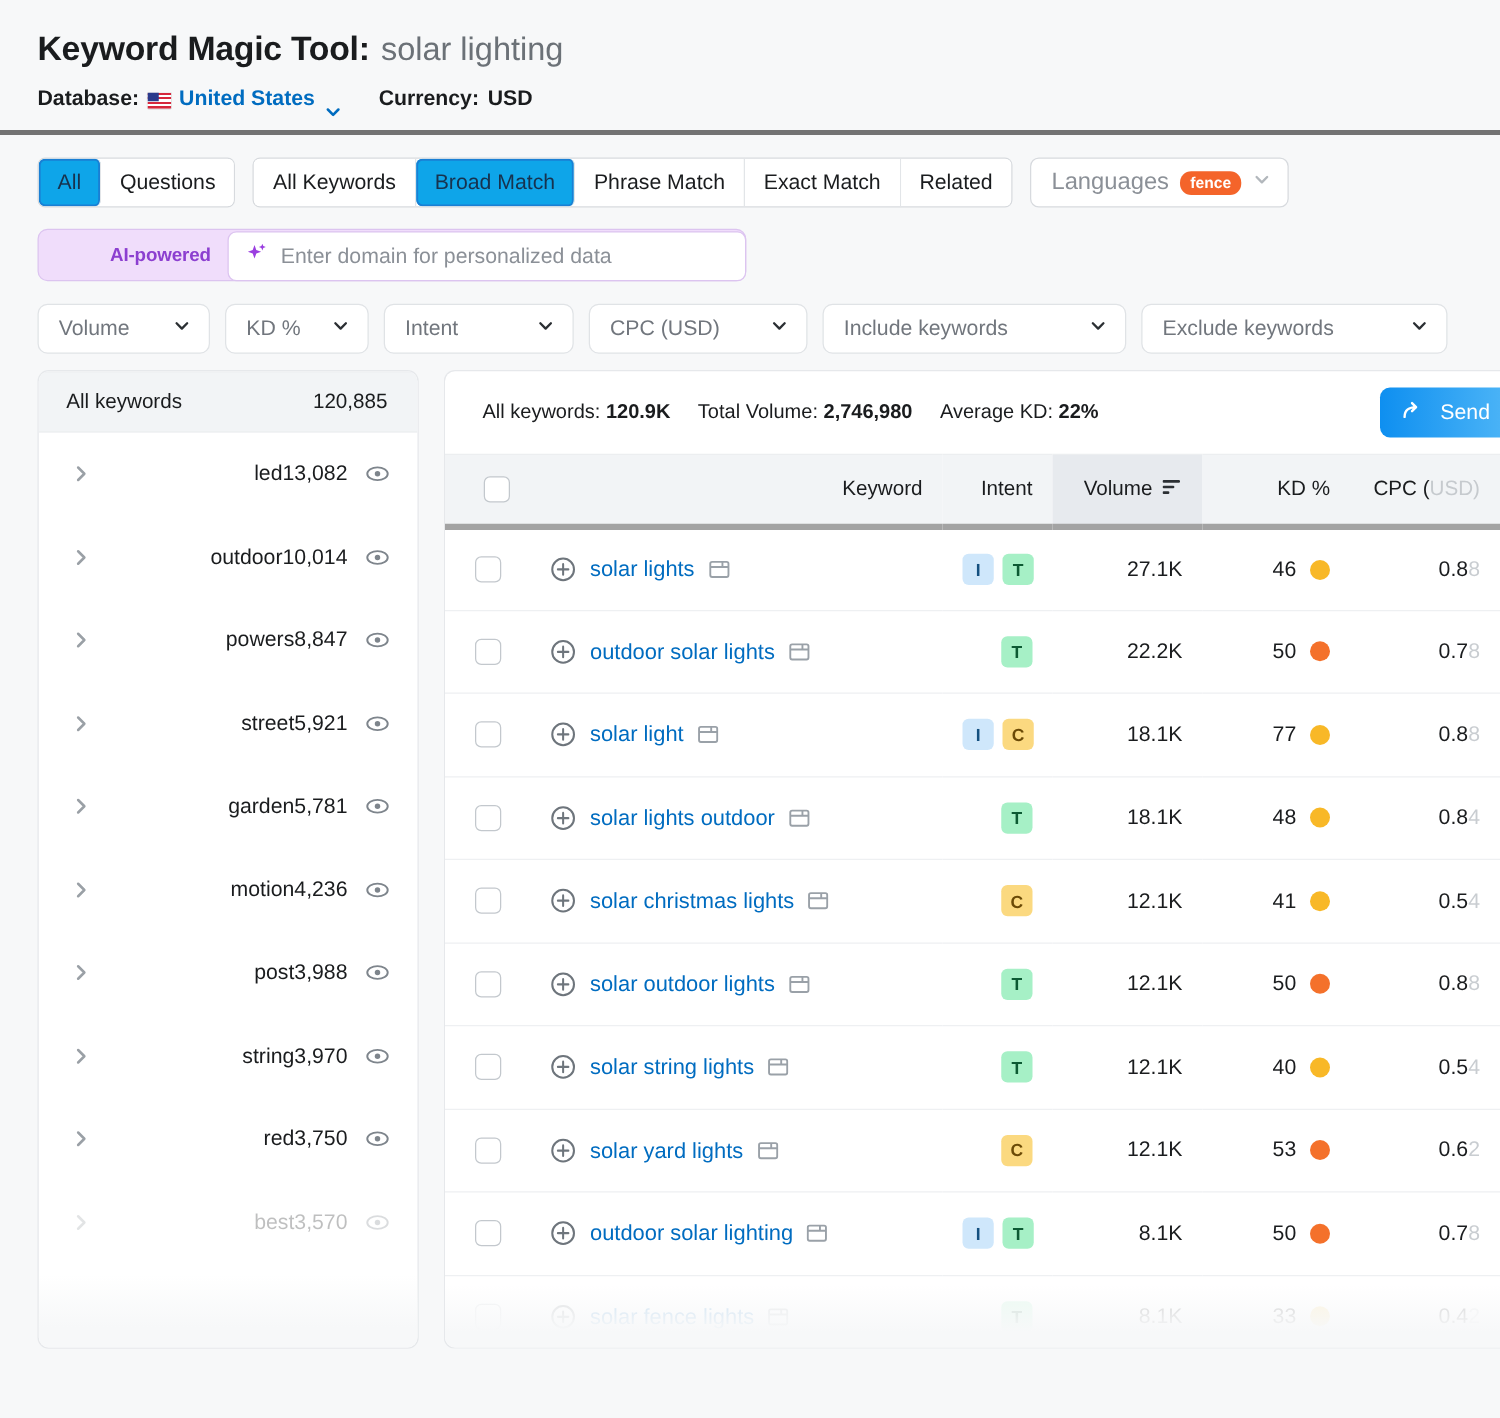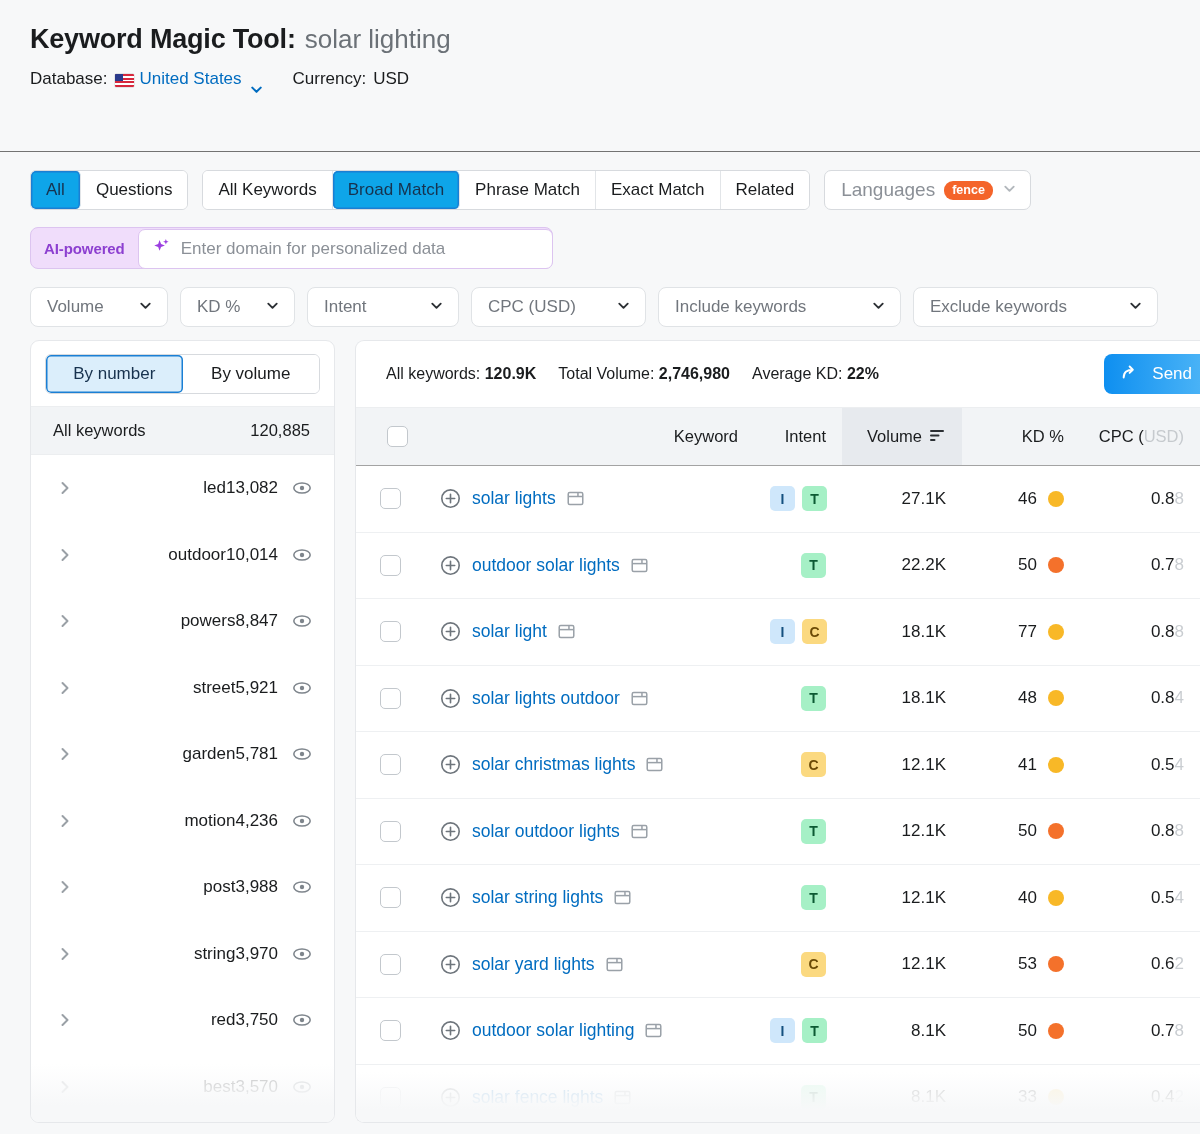--- a/index.html
+++ b/index.html
@@ -6,25 +6,25 @@
   html, body {
     width: 1200px; height: 1134px;
     background: #f6f7f8;
     font-family: "Liberation Sans", sans-serif;
     -webkit-font-smoothing: antialiased;
     overflow: hidden;
   }
   .page { position: relative; width: 1200px; height: 1134px; background: #f7f8f9; }
 
   
-  .header { padding: 24px 0 0 30px; height: 152px; background: #f7f8f9; border-bottom: 1px solid #737373; }
+  .header { padding: 24px 0 0 30px; height: 108px; background: #f7f8f9; border-bottom: 4px solid #737373; }
   .title-row { display: flex; align-items: baseline; gap: 9px; }
   .title-main { font-size: 27px; font-weight: bold; color: #1a1c1e; letter-spacing: -0.2px; }
   .title-query { font-size: 26px; font-weight: normal; color: #6b7177; }
-  .meta-row { display: flex; align-items: center; margin-top: 14px; gap: 44px; }
+  .meta-row { display: flex; align-items: center; margin-top: 14px; gap: 44px; font-weight: bold; }
   .meta-item { display: flex; align-items: center; font-size: 17px; color: #1a1c1e; }
   .meta-label { color: #1a1c1e; margin-right: 7px; }
   .flag { display: inline-block; width: 19px; height: 13px; margin-right: 6px; position: relative;
           background: #fff; border-radius: 1px; overflow: hidden; vertical-align: middle; top: 1px;
           box-shadow: 0 0 0 0.5px rgba(0,0,0,.15); }
   .flag .stripes { position: absolute; inset: 0;
     background: repeating-linear-gradient(to bottom, #d6273c 0, #d6273c 1.85px, #fff 1.85px, #fff 3.7px); }
   .flag .canton { position: absolute; left: 0; top: 0; width: 8.5px; height: 7px; background: #2a3a8c; }
   .db-link { color: #006cc0; cursor: pointer; }
   .chev { display: inline-block; margin-left: 7px; width: 0; height: 0; }
@@ -39,21 +39,21 @@
   .seg .seg-btn.active { background: #0ea5e9; color: #17324e; box-shadow: inset 0 0 0 1.5px #1a7fd4; position: relative; z-index: 2; border-radius: 5px; }
   .lang-select { display: flex; align-items: center; gap: 9px; height: 40px; padding: 0 13px 0 16px;
     background: #fff; border: 1px solid #d7dade; border-radius: 7px; cursor: pointer; }
   .lang-select .lbl { font-size: 19px; color: #8b9097; }
   .beta { background: #f4642a; color: #fff; font-size: 12.5px; font-weight: bold; border-radius: 9px; padding: 2px 8px 3px; }
 
   
   .ai-row { padding: 17px 0 0 30px; }
   .ai-pill { display: inline-flex; align-items: center; height: 42px; background: #f0ddfb;
     border: 1px solid #dcc4f0; border-radius: 8px; padding-left: 13px; }
-  .ai-label { font-size: 15px; color: #8c3fd0; font-weight: bold; padding-right: 13px; letter-spacing: -0.1px; }
+  .ai-label { font-size: 15px; color: #8c3fd0; font-weight: bold; padding-right: 13px; letter-spacing: -0.1px; margin-left: 44px; }
   .ai-input { display: flex; align-items: center; gap: 10px; height: 40px; background: #fff;
     border: 1px solid #dcc4f0; border-radius: 7px; padding: 0 16px 0 13px; margin: 0 -1px -1px 0; min-width: 415px; }
   .ai-input .ph { font-size: 17px; color: #8b9097; }
 
   
   .filters { display: flex; gap: 12px; padding: 18px 0 0 30px; }
   .filter { display: flex; align-items: center; justify-content: space-between; gap: 16px;
     height: 40px; background: #fff; border: 1px solid #e0e3e6; border-radius: 8px; padding: 0 14px 0 16px; cursor: pointer; }
   .filter .lbl { font-size: 17px; color: #71767d; white-space: nowrap; }
 
@@ -85,21 +85,21 @@
     border-right: none; overflow: hidden; position: relative; height: 783px; }
   .sumbar { display: flex; align-items: center; height: 66px; padding: 0 0 0 30px; gap: 22px; position: relative; }
   .sum { font-size: 16px; color: #1a1c1e; white-space: nowrap; }
   .sum b { font-weight: bold; }
   .send-btn { position: absolute; right: -10px; top: 13px; display: flex; align-items: center; gap: 10px;
     height: 40px; padding: 0 18px 0 16px; border-radius: 8px; color: #fff; font-size: 17px; cursor: pointer;
     background: linear-gradient(to right, #0e8ff0, #4fb6f7); overflow: hidden; }
 
   table.kw { width: 100%; border-collapse: collapse; table-layout: fixed; }
   table.kw thead th { background: #f2f4f6; height: 58px; font-size: 16.5px; font-weight: normal; color: #1a1c1e;
-    border-top: 1px solid #eceef0; border-bottom: 1px solid #a3a3a3; text-align: right; padding: 0 16px; }
+    border-top: 1px solid #eceef0; border-bottom: 5px solid #a3a3a3; text-align: right; padding: 0 16px; }
   th.c-chk { width: 68px; text-align: center; padding: 0; }
   th.c-kw  { text-align: left; padding-left: 10px; }
   th.c-int { width: 88px; text-align: right; padding-right: 18px; }
   th.c-vol { width: 120px; background: #e7eaee !important; text-align: right; padding-right: 20px; }
   th.c-kd  { width: 118px; text-align: right; padding-right: 22px; }
   th.c-cpc { width: 120px; text-align: right; padding-right: 0; }
   .th-inner { display: inline-flex; align-items: center; gap: 8px; }
   .cpc-faded { color: #c6cace; }
 
   table.kw tbody td { height: 66.5px; border-bottom: 1px solid #eef0f2; font-size: 17px; color: #1a1c1e; padding: 0 16px; }
@@ -232,26 +232,20 @@
       <span class="lbl">Exclude keywords</span>
       <span><svg width="15" height="15" viewBox="0 0 16 16">
             <path d="M3.5 6 L8 10.5 L12.5 6" stroke="#2b2f33" stroke-width="2" fill="none" stroke-linecap="round" stroke-linejoin="round"></path>
           </svg></span>
     </div>
   </div>
 
   <div class="main">
 
     <div class="sidebar">
-      <div class="sb-toggle">
-        <div class="sb-seg">
-          <div class="b active">By number</div>
-          <div class="b">By volume</div>
-        </div>
-      </div>
       <div class="sb-all">
         <span class="n">All keywords</span>
         <span class="n">120,885</span>
       </div>
       <div class="sb-list" id="sb-list">
           <div class="sb-item">
             <span class="arrow">
               <svg width="16" height="16" viewBox="0 0 16 16">
                 <path d="M5.5 3 L10.5 8 L5.5 13" stroke="#9aa0a6" stroke-width="2" fill="none" stroke-linecap="round" stroke-linejoin="round"></path>
               </svg>

